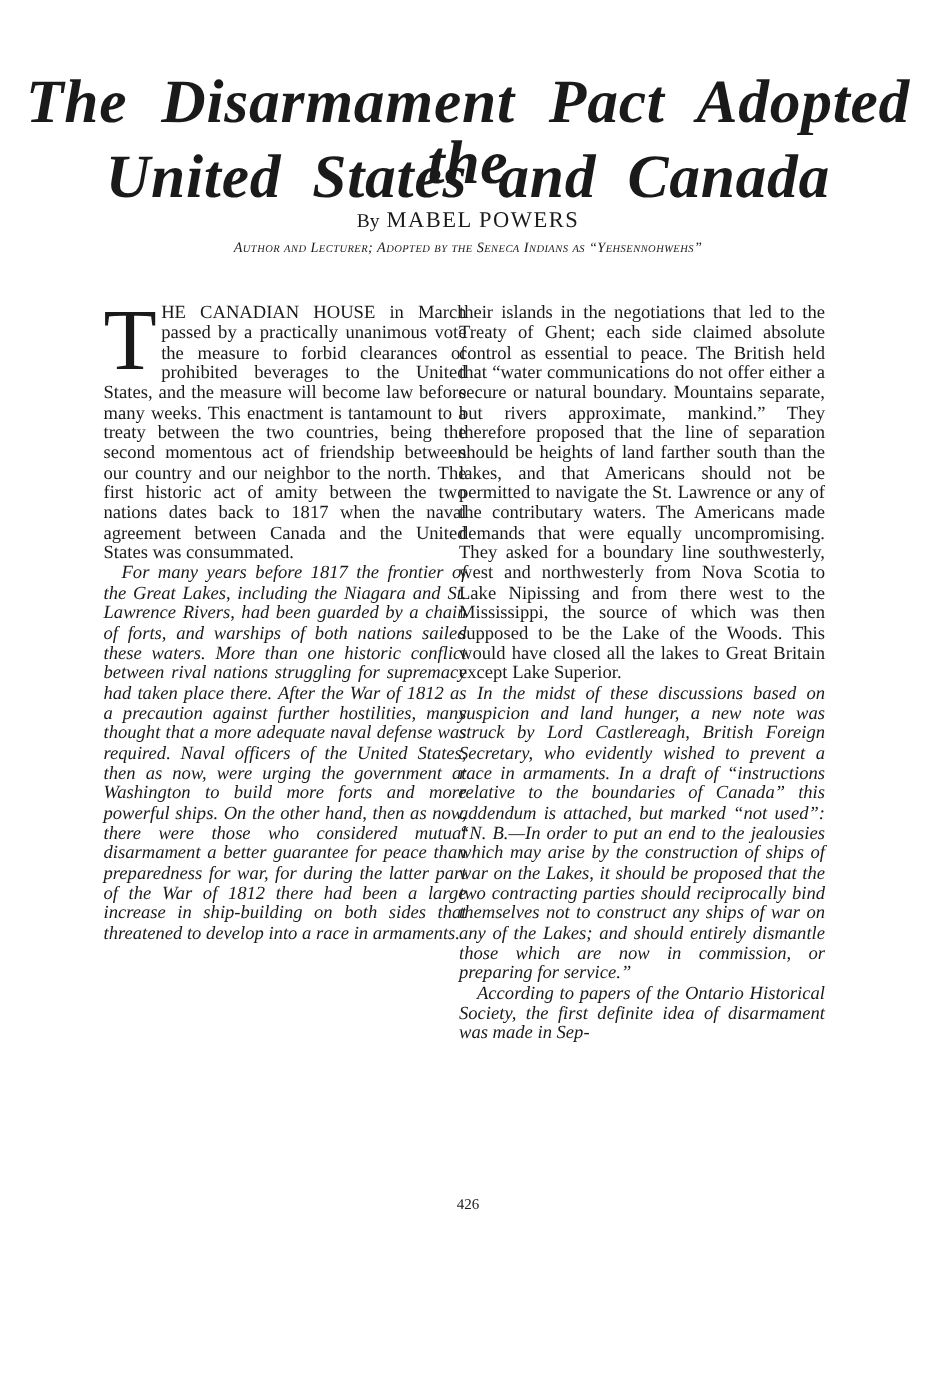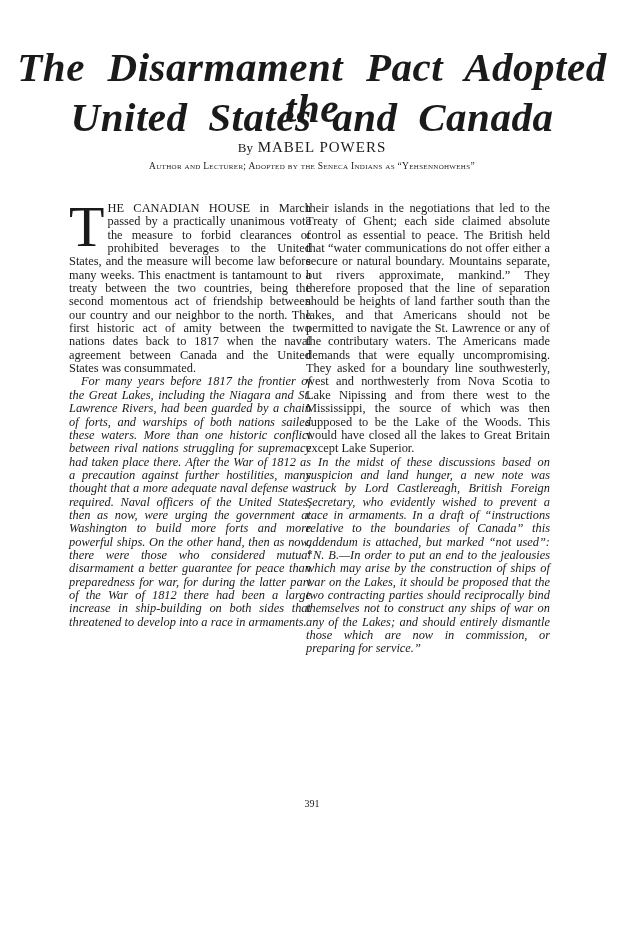--- a/index.html
+++ b/index.html
@@ -2,21 +2,21 @@
 <html><head>
 <meta charset="utf-8">
 <style>
   html, body { margin: 0; padding: 0; background: #ffffff; }
   body { width: 624px; height: 926px; position: relative; overflow: hidden; color: #1a1a1a; font-family: "Liberation Serif", "DejaVu Serif", serif; }
   .title { position: absolute; left: 0; width: 624px; text-align: center; font-style: italic; font-weight: bold; font-size: 41px; letter-spacing: 0.5px; line-height: 1; }
   .title.l1 { top: 47px; word-spacing: 12px; }
   .title.l2 { top: 97px; word-spacing: 10px; }
   .byline { position: absolute; top: 139px; left: 0; width: 624px; text-align: center; font-size: 15px; letter-spacing: 1px; }
   .byline .by { font-size: 13px; letter-spacing: 0; }
-  .credit { position: absolute; top: 161px; left: 0; width: 624px; text-align: center; font-size: 9.5px; line-height: 11px; letter-spacing: 0.3px; font-variant: small-caps; }
+  .credit { position: absolute; top: 161px; left: 0; width: 624px; text-align: center; font-size: 9.5px; line-height: 11px; letter-spacing: 0.3px; font-variant: small-caps; font-style: italic; }
   .col { position: absolute; top: 202px; width: 242px; font-size: 12.4px; line-height: 13.35px; text-align: justify; }
   .col.left { left: 69px; }
   .col.right { left: 306px; width: 244px; }
   .col p { margin: 0; }
   .col p.ind { text-indent: 12px; font-style: italic; }
   .dropcap { float: left; font-size: 58px; line-height: 46px; margin: 0 3px -2px 0; padding-top: 2px; font-family: "Liberation Serif", serif; }
   .folio { position: absolute; top: 798px; left: 0; width: 624px; text-align: center; font-size: 10px; }
 </style>
 </head>
 <body>
@@ -34,15 +34,16 @@
 </div>
 
 <div class="col left">
   <p><span class="dropcap">T</span><span>HE CANADIAN HOUSE in March passed by a practically unanimous vote the measure to forbid clearances of prohibited beverages to the United States, and the measure will become law before many weeks. This enactment is tantamount to a treaty between the two countries, being the second momentous act of friendship between our country and our neighbor to the north. The first historic act of amity between the two nations dates back to 1817 when the naval agreement between Canada and the United States was consummated.</span></p>
   <p class="ind">For many years before 1817 the frontier of the Great Lakes, including the Niagara and St. Lawrence Rivers, had been guarded by a chain of forts, and warships of both nations sailed these waters. More than one historic conflict between rival nations struggling for supremacy had taken place there. After the War of 1812 as a precaution against further hostilities, many thought that a more adequate naval defense was required. Naval officers of the United States, then as now, were urging the government at Washington to build more forts and more powerful ships. On the other hand, then as now, there were those who considered mutual disarmament a better guarantee for peace than preparedness for war, for during the latter part of the War of 1812 there had been a large increase in ship-building on both sides that threatened to develop into a race in armaments.</p>
 </div>
 
 <div class="col right">
   <p>their islands in the negotiations that led to the Treaty of Ghent; each side claimed absolute control as essential to peace. The British held that “water communications do not offer either a secure or natural boundary. Mountains separate, but rivers approximate, mankind.” They therefore proposed that the line of separation should be heights of land farther south than the lakes, and that Americans should not be permitted to navigate the St. Lawrence or any of the contributary waters. The Americans made demands that were equally uncompromising. They asked for a boundary line southwesterly, west and northwesterly from Nova Scotia to Lake Nipissing and from there west to the Mississippi, the source of which was then supposed to be the Lake of the Woods. This would have closed all the lakes to Great Britain except Lake Superior.</p>
   <p class="ind">In the midst of these discussions based on suspicion and land hunger, a new note was struck by Lord Castlereagh, British Foreign Secretary, who evidently wished to prevent a race in armaments. In a draft of “instructions relative to the boundaries of Canada” this addendum is attached, but marked “not used”: “N. B.—In order to put an end to the jealousies which may arise by the construction of ships of war on the Lakes, it should be proposed that the two contracting parties should reciprocally bind themselves not to construct any ships of war on any of the Lakes; and should entirely dismantle those which are now in commission, or preparing for service.”</p>
+  <p class="ind">According to papers of the Ontario Historical Society, the first definite idea of disarmament was made in Sep-</p>
 </div>
 
-<div class="folio">391</div>
+<div class="folio">426</div>
 
 </body></html>

